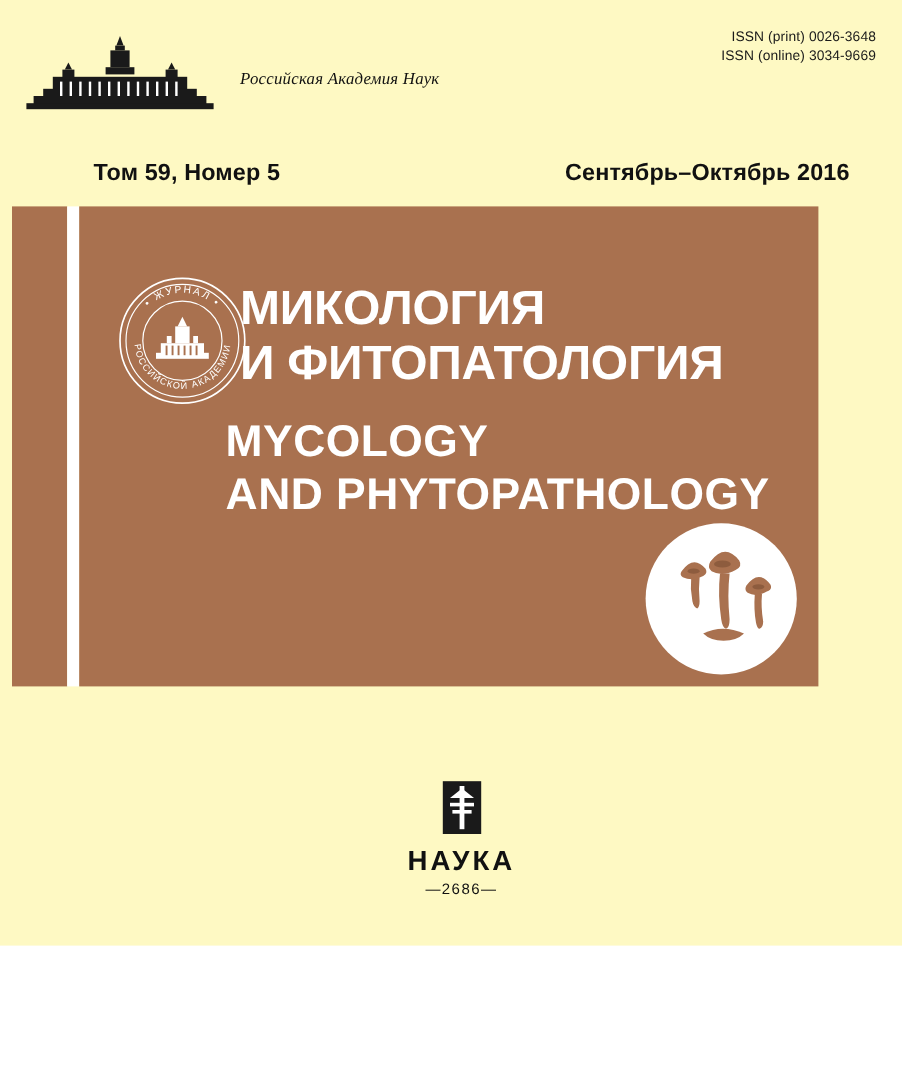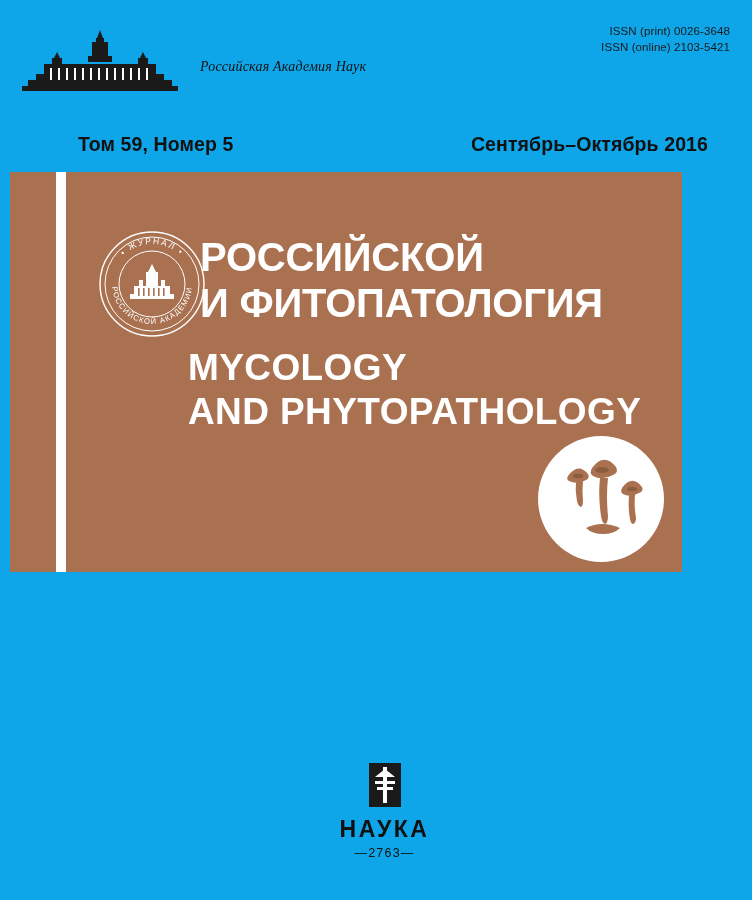--- a/index.html
+++ b/index.html
@@ -6,22 +6,22 @@
   html, body {
     width: 752px;
     height: 900px;
     background: #ffffff;
     font-family: "Liberation Sans", sans-serif;
     overflow: hidden;
   }
   .page {
     position: relative;
     width: 752px;
-    height: 900px;
-    background: #0ea5e9;
+    height: 788px;
+    background: #fef9c3;
   }
 
   
   .issn-block {
     position: absolute;
     top: 24px;
     right: 22px;
     text-align: right;
     line-height: 1.35;
   }
@@ -194,21 +194,21 @@
     color: #111;
   }
 </style>
 </head>
 <body>
 
 <div class="page">
 
   <div class="issn-block">
     <div class="issn-line">ISSN (print) 0026-3648</div>
-    <div class="issn-line">ISSN (online) 2103-5421</div>
+    <div class="issn-line">ISSN (online) 3034-9669</div>
   </div>
 
   <div class="ras-emblem">
     <svg width="200" height="72" viewBox="0 0 200 72">
       <g fill="#1a1a1a">
 
         <rect x="96" y="8" width="8" height="4"></rect>
         <path d="M100 0 L103 8 L97 8 Z"></path>
         <rect x="92" y="12" width="16" height="14"></rect>
         <rect x="88" y="26" width="24" height="6"></rect>
@@ -287,21 +287,21 @@
           <text font-family="Liberation Sans, sans-serif" font-size="8.5" fill="#ffffff" letter-spacing="1.6">
             <textPath href="#sealTop" startOffset="50%" text-anchor="middle">• ЖУРНАЛ •</textPath>
           </text>
           <text font-family="Liberation Sans, sans-serif" font-size="7.6" fill="#ffffff" letter-spacing="1.1">
             <textPath href="#sealBottom" startOffset="50%" text-anchor="middle">РОССИЙСКОЙ АКАДЕМИИ</textPath>
           </text>
         </svg>
       </div>
 
       <div class="title-ru">
-        <div>РОССИЙСКОЙ</div>
+        <div>МИКОЛОГИЯ</div>
         <div>И ФИТОПАТОЛОГИЯ</div>
       </div>
 
       <div class="title-en">
         <div>MYCOLOGY</div>
         <div>AND PHYTOPATHOLOGY</div>
       </div>
 
       <div class="mushroom-circle">
         <svg width="126" height="126" viewBox="0 0 126 126">
@@ -336,16 +336,16 @@
         <g fill="#ffffff">
           <rect x="15" y="5" width="4" height="36"></rect>
           <path d="M17 7 L27 15 L17 15 Z"></path>
           <path d="M17 7 L7 15 L17 15 Z"></path>
           <rect x="7" y="19" width="20" height="3"></rect>
           <rect x="9" y="25" width="16" height="3"></rect>
         </g>
       </svg>
     </div>
     <div class="pub-name">НАУКА</div>
-    <div class="pub-year">—2763—</div>
+    <div class="pub-year">—2686—</div>
   </div>
 
 </div>
 
 </body></html>

